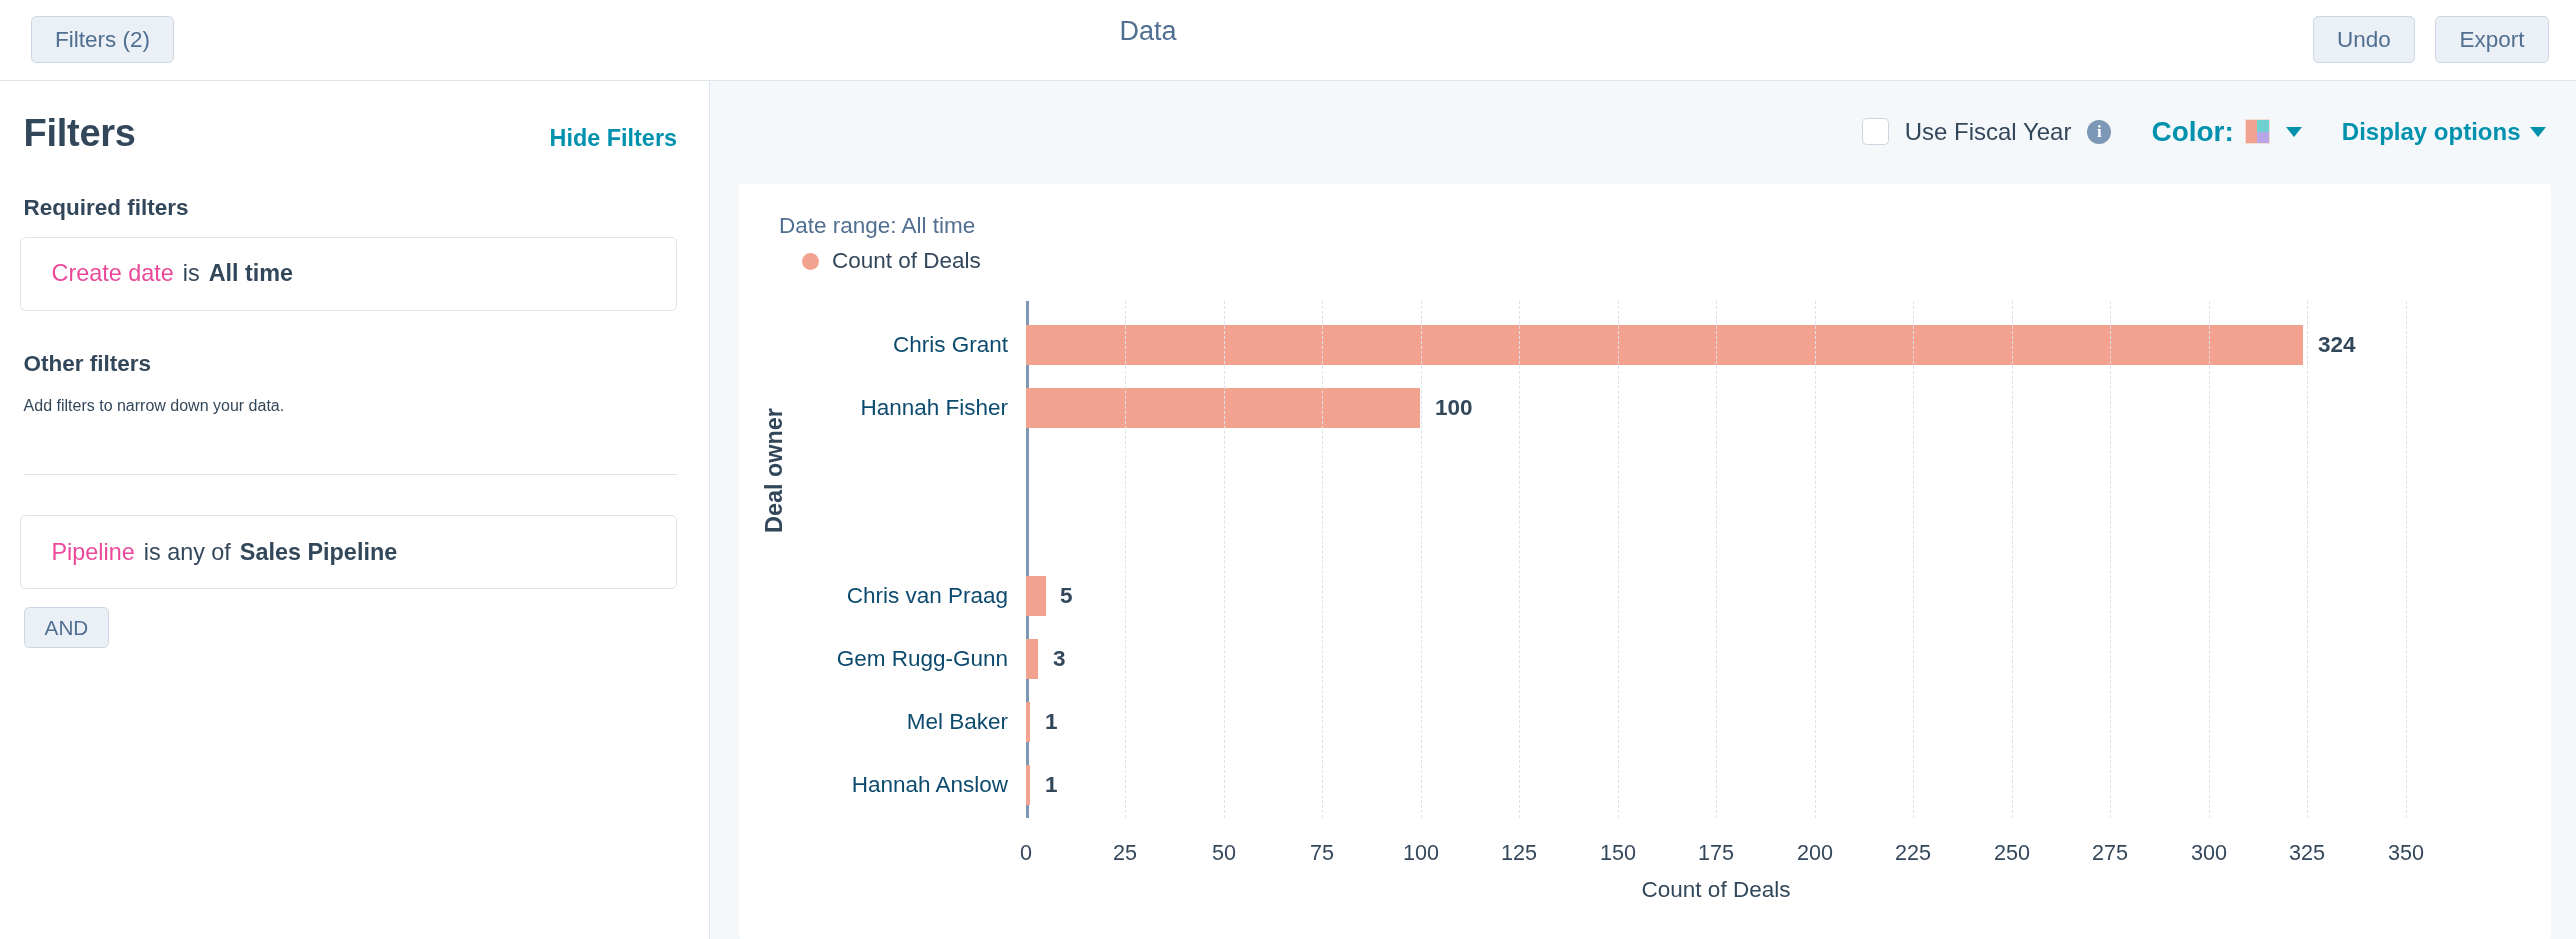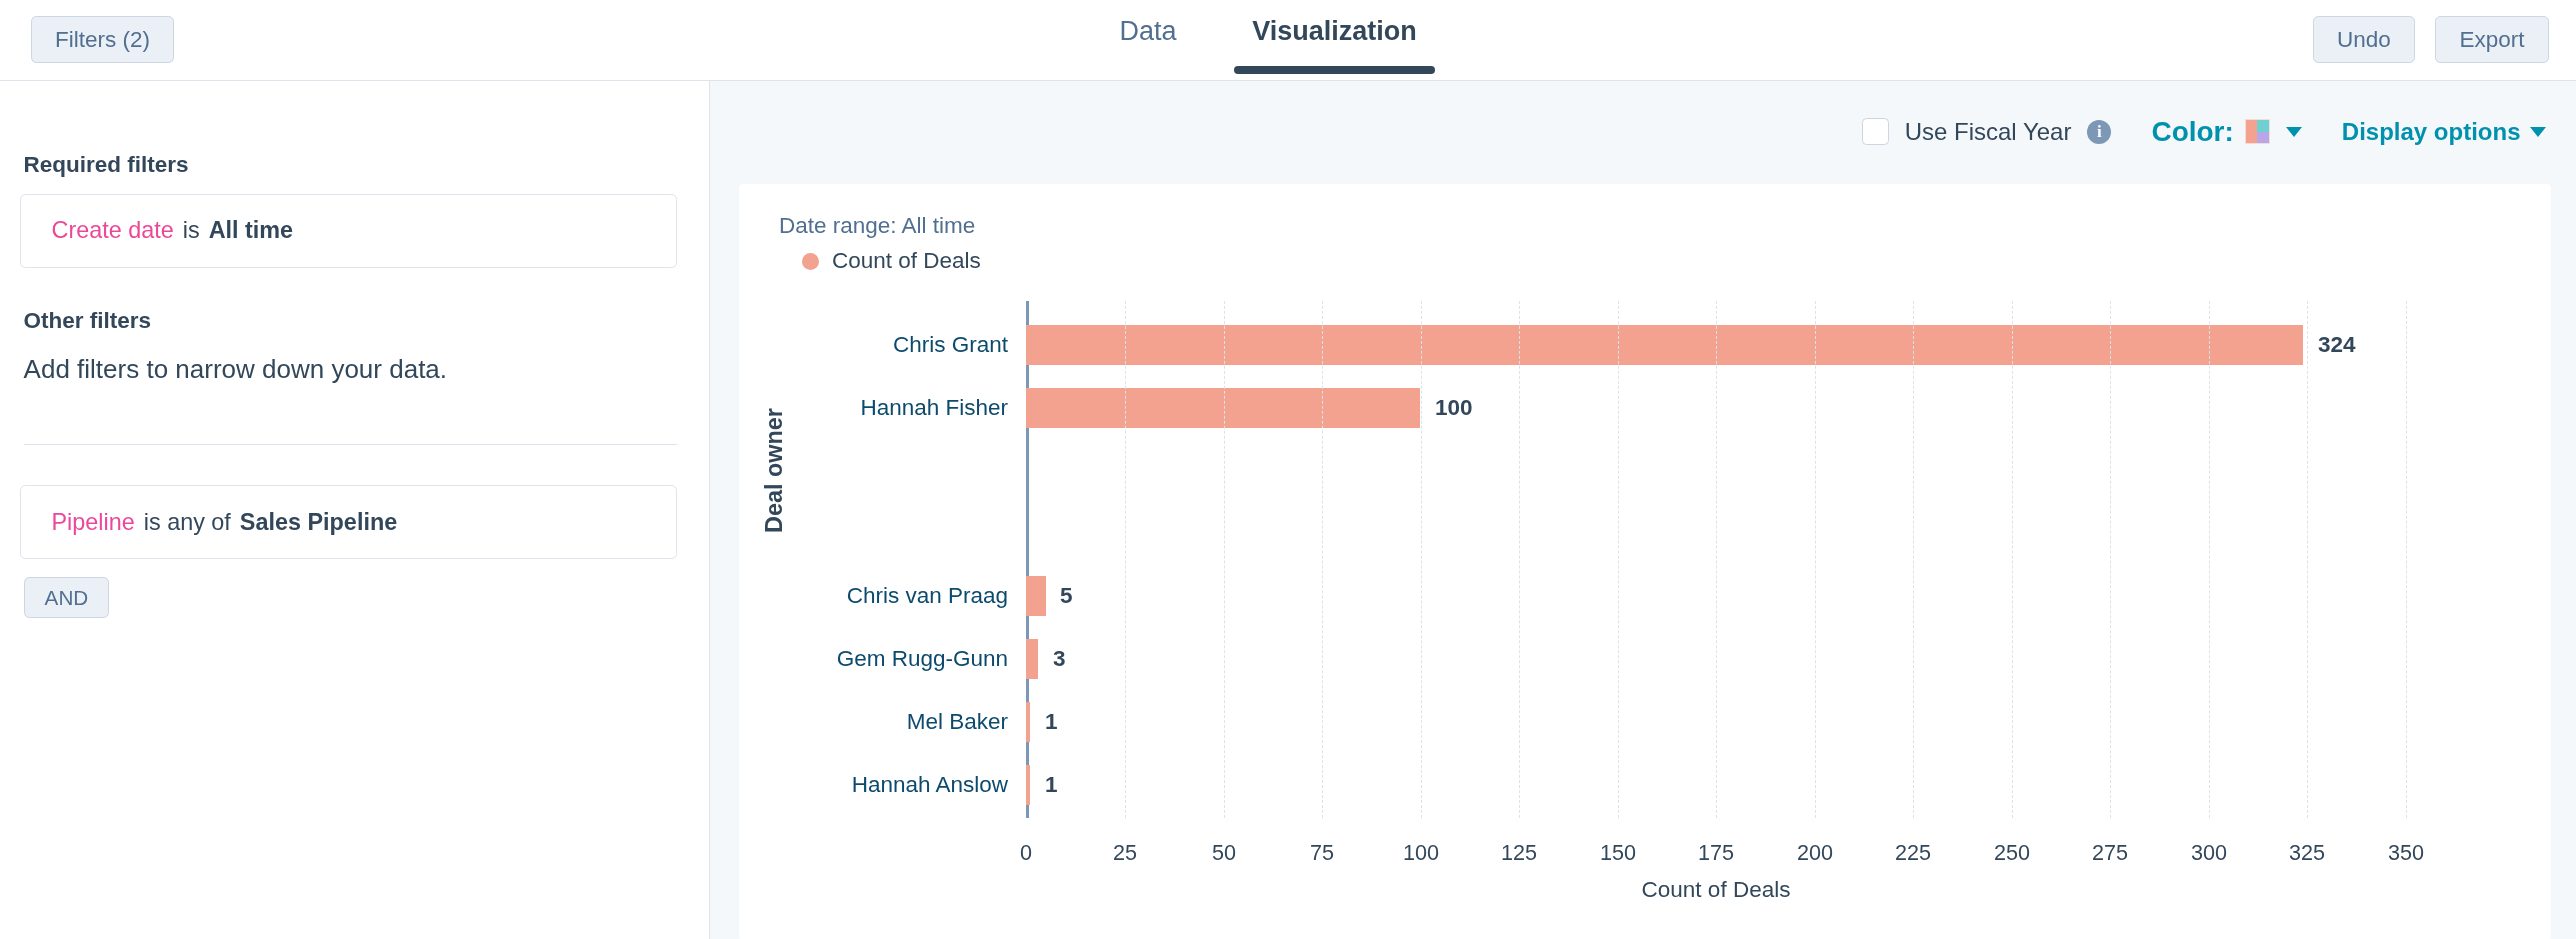--- a/index.html
+++ b/index.html
@@ -39,20 +39,21 @@
   }
   .tabs {
     position: absolute;
     left: 1114px;
     top: 0;
     height: 81px;
     display: flex;
     align-items: flex-start;
     gap: 65px;
     padding-top: 12.6px;
+    flex-direction: column;
   }
   .tab {
     position: relative;
     font-size: 27px;
     color: #516f90;
     cursor: pointer;
     padding: 3.6px 5.4px 27px 5.4px;
     white-space: nowrap;
   }
   .tab.active {
@@ -129,21 +130,21 @@
     font-size: 23.4px;
     color: #33475b;
     cursor: pointer;
   }
   .filter-card .prop { color: #ec4899; font-weight: normal; margin-right: 9px; }
   .filter-card .op { color: #33475b; margin-right: 9px; text-align: right; }
   .filter-card .val { color: #33475b; font-weight: bold; }
   .hint {
     margin-top: 20px;
     padding-left: 3.6px;
-    font-size: 26px;
+    font-size: 16px;
     color: #33475b;
   }
   .divider {
     margin: 59px 0 0 3.6px;
     height: 0.9px;
     background: #dfe3eb;
   }
   .and-btn {
     margin-top: 18px;
     margin-left: 3.6px;
@@ -369,20 +370,24 @@
 
   <div class="top-right">
     <div class="btn">Undo</div>
     <div class="btn">Export</div>
   </div>
 </div>
 
 <div class="body">
 
   <div class="sidebar">
+    <div class="sb-head">
+      <div class="sb-title">Filters</div>
+      <div class="link">Hide Filters</div>
+    </div>
 
     <div class="sec-title">Required filters</div>
 
     <div class="filter-card">
       <span class="prop">Create date</span>
       <span class="op">is</span>
       <span class="val">All time</span>
     </div>
 
     <div class="sec-title">Other filters</div>

